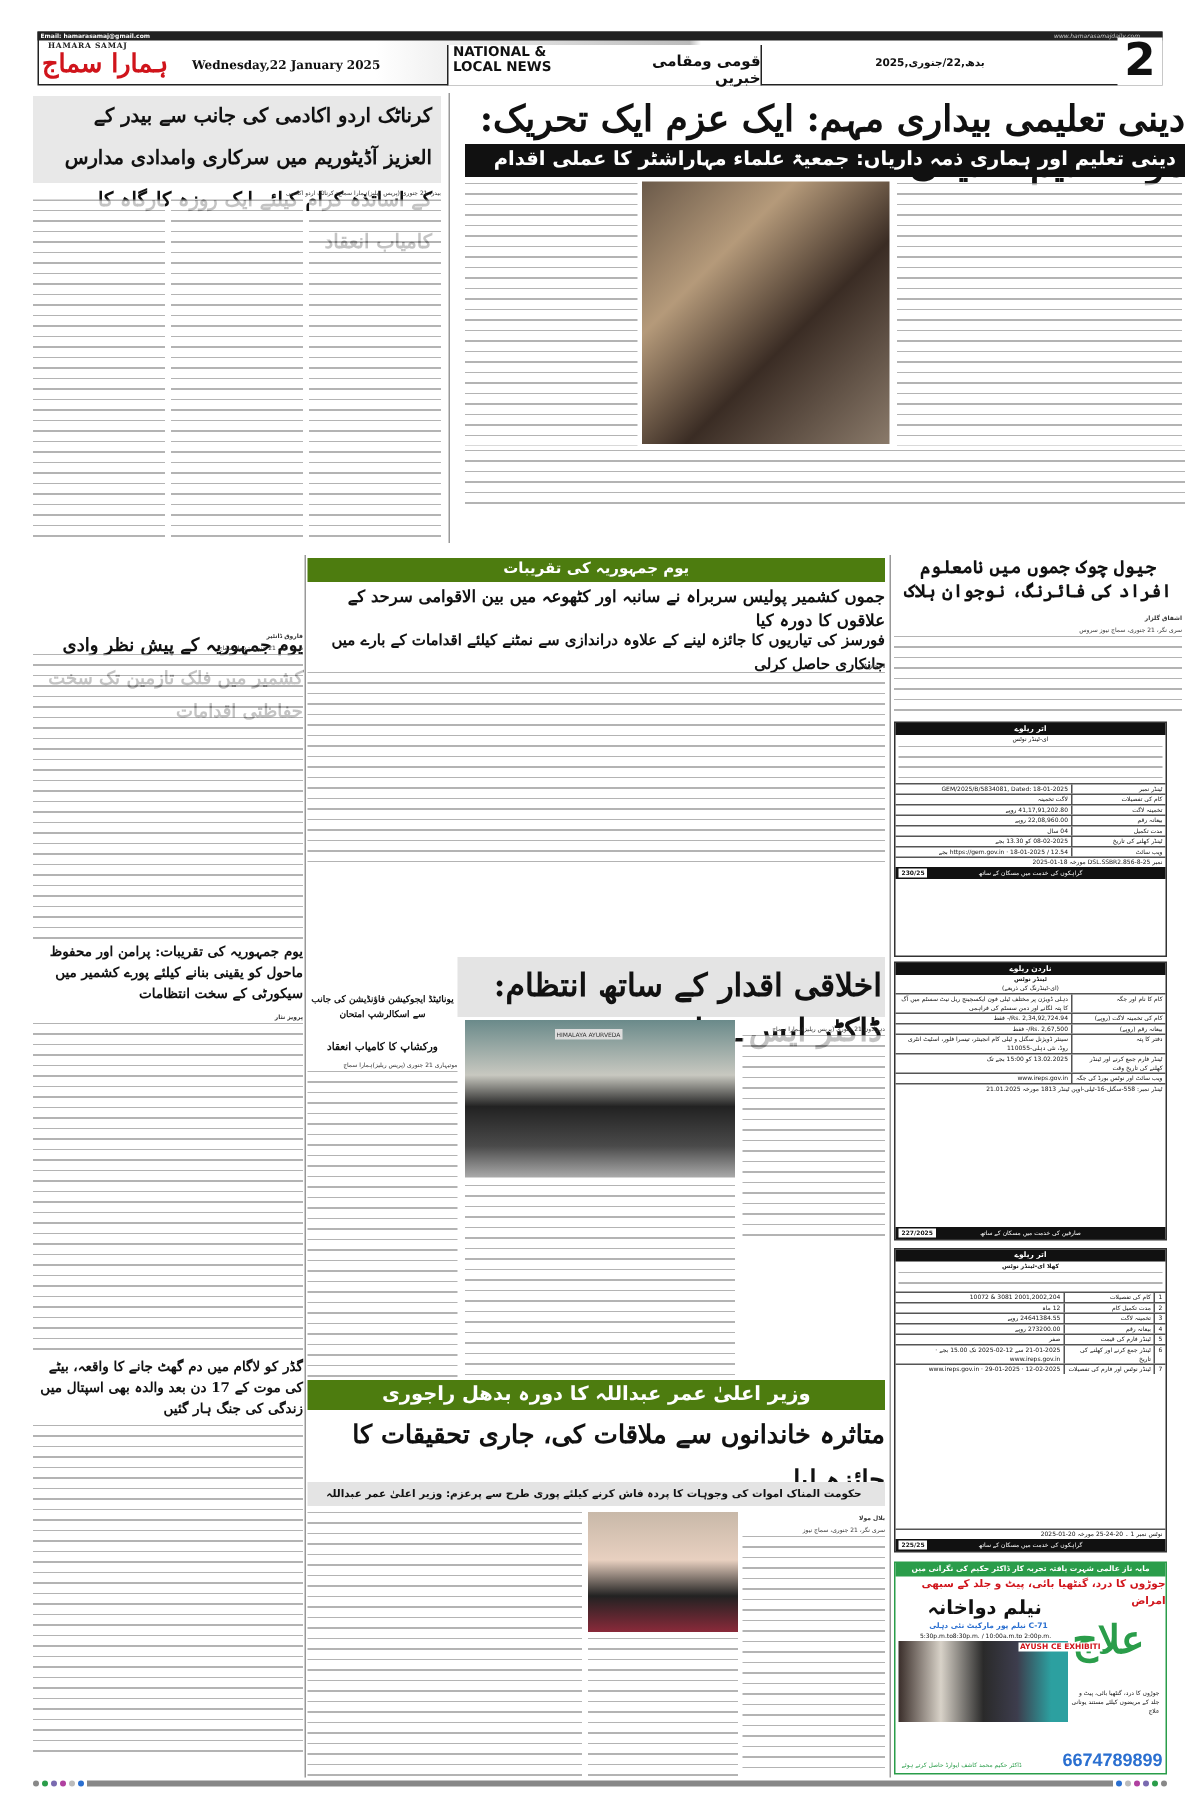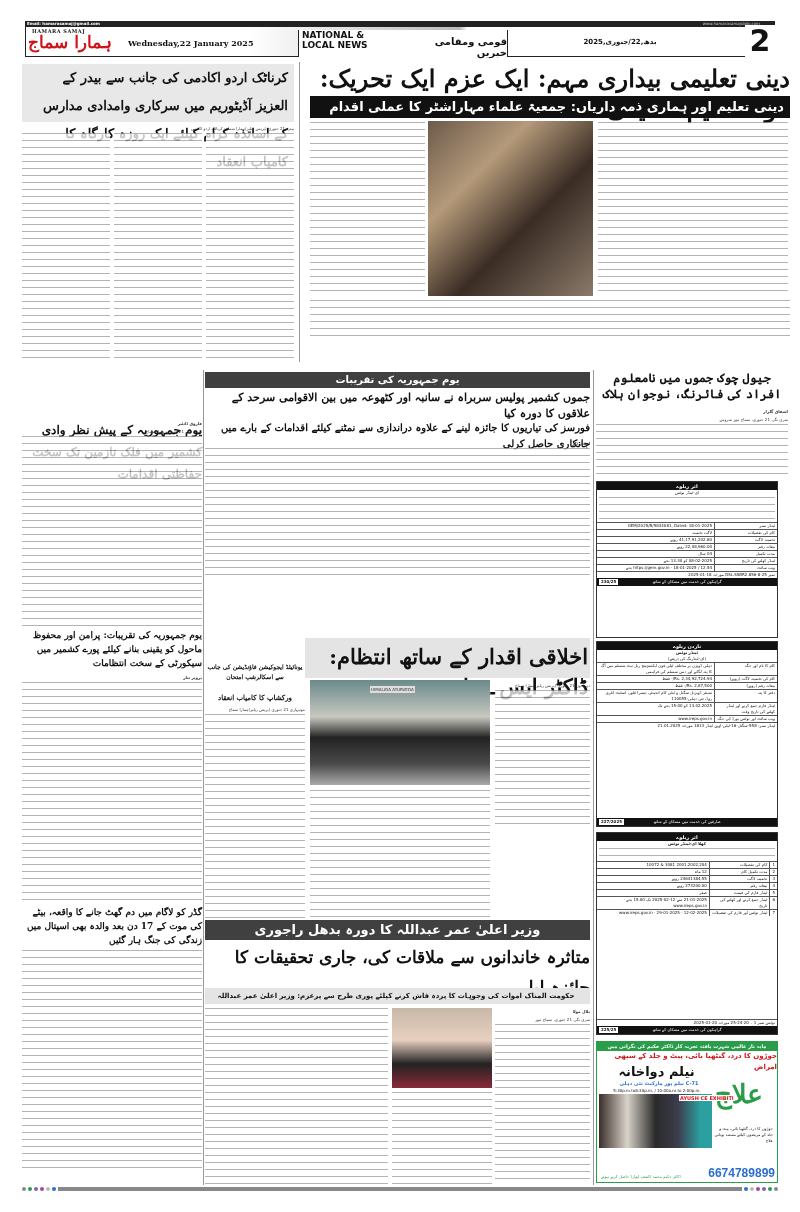--- a/index.html
+++ b/index.html
@@ -25,21 +25,21 @@
   #main-headline { left: 305px; top: 64px; width: 485px; font-size: 24px; line-height: 30px; }
   #main-subhead { left: 310px; top: 96px; width: 480px; height: 22px; background: #111; color: #fff; font-size: 13px; font-weight: bold; line-height: 22px; padding-right: 6px; }
   #left-headline { left: 22px; top: 64px; width: 272px; height: 58px; background: #e8e8e8; font-size: 13px; line-height: 28px; padding: 0 6px; }
 
   .col-text { font-size: 4px; line-height: 7px; color: #333; overflow: hidden; }
   .filler { background: repeating-linear-gradient(180deg, #9a9a9a 0px, #9a9a9a 1px, #fff 1px, #fff 7px); opacity: 0.75; }
 
   .photo { background: linear-gradient(135deg, #6b5a4a 0%, #b59a7a 30%, #3a2c24 60%, #8a7a6a 100%); }
   .divider { background: #999; }
 
-  .black-bar { background: #404040; color: #fff; font-weight: bold; text-align: center; }
+  .black-bar { background: #4d7c0f; color: #fff; font-weight: bold; text-align: center; }
   .gray-bar { background: #e4e4e4; text-align: center; }
 
   
   .ad-box { border: 1px solid #333; background: #fff; }
   .ad-title { background: #111; color: #fff; font-size: 5px; font-weight: bold; text-align: center; height: 8px; line-height: 8px; }
   .ad-row { display: flex; border-top: 1px solid #555; font-size: 4px; line-height: 6px; }
   .ad-row .lbl { width: 35%; border-left: 1px solid #555; padding: 0 2px; text-align: right; direction: rtl; }
   .ad-row .val { width: 65%; padding: 0 2px; text-align: right; direction: rtl; }
   .ad-footer { background: #111; color: #fff; font-size: 4px; text-align: center; height: 8px; line-height: 8px; position: relative; }
   .ad-code { position: absolute; left: 2px; top: 1px; background: #fff; color: #111; font-size: 4px; line-height: 6px; padding: 0 2px; font-weight: bold; }

